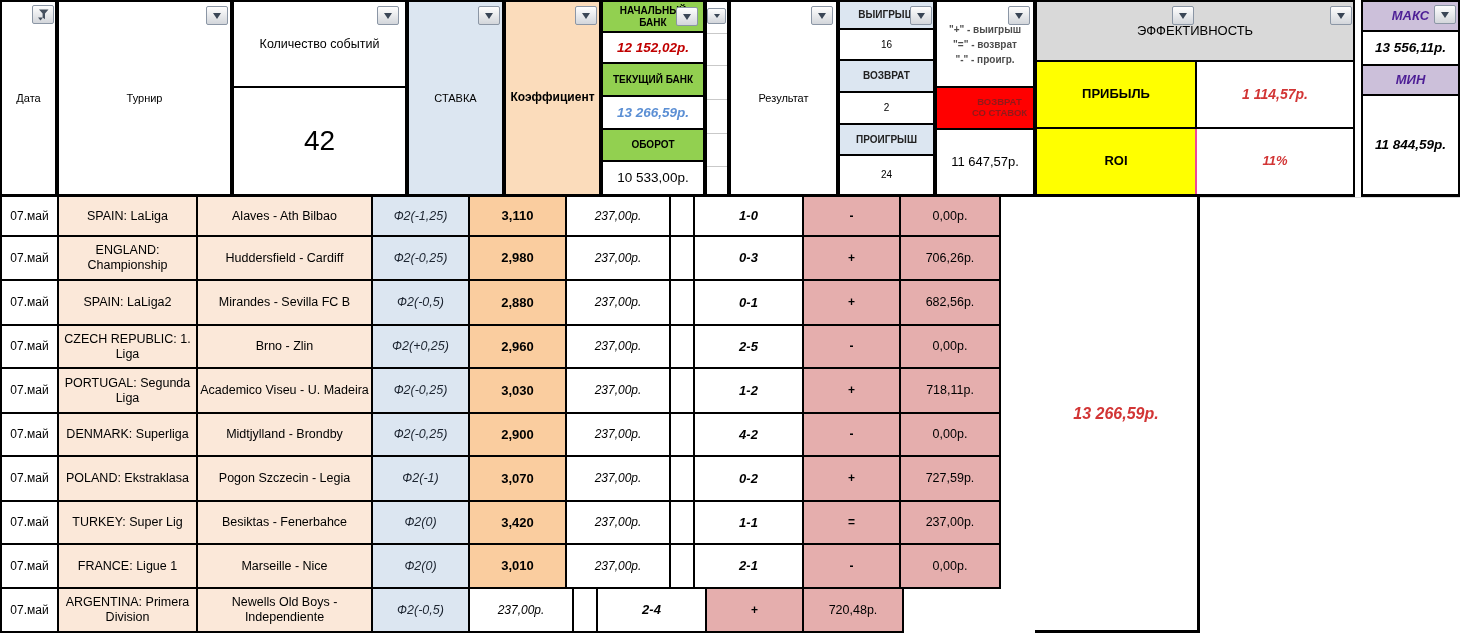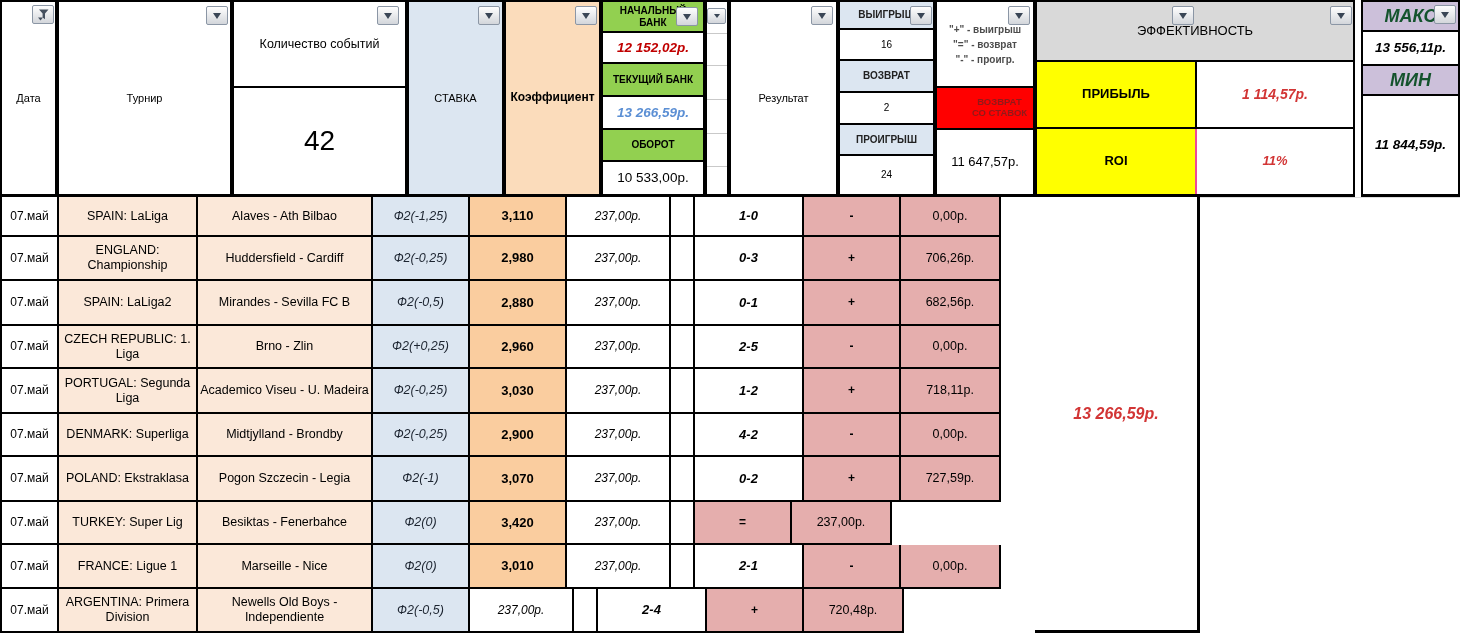--- a/index.html
+++ b/index.html
@@ -36,21 +36,21 @@
   .t-lblue{background:var(--lightblue,#DCE6F1);font-size:10px;font-weight:bold;color:#222;}
   .t-count{font-size:10px;}
   .t-legend{font-size:10px;font-weight:bold;color:#4d4d4d;line-height:1.5;}
   .t-redcell{background:var(--red,#FF0000);color:#8f1a1a;font-weight:bold;font-size:9.5px;}
   .t-sr-val{font-size:13px;}
   .t-eff{background:var(--gray,#D9D9D9);font-size:13px;}
   .t-yellow{background:var(--yellow,#FFFF00);font-size:13px;font-weight:bold;}
   .t-redval{color:var(--red-text2,#D23535);font-weight:bold;font-style:italic;font-size:14px;}
   .t-purple{background:var(--purple,#CCC0DA);}
   .t-bank{font-size:13px;}
-  .t-maxmin{font-size:18px;font-weight:bold;font-style:italic;color:#14532d;}
+  .t-maxmin{font-size:13px;font-weight:bold;font-style:italic;color:#4c1d95;}
   .t-maxminval{font-size:13.5px;font-weight:bold;font-style:italic;}
 
   
   .rows{position:absolute;left:0;top:197px;width:1037px;box-sizing:border-box;
         border-left:2px solid #000;}
   .row{display:flex;box-sizing:border-box;}
   .c{box-sizing:border-box;border-right:2px solid #000;border-bottom:2px solid #000;
      display:flex;align-items:center;justify-content:center;text-align:center;
      line-height:1.2;flex:0 0 auto;overflow:hidden;padding:0 2px;}
   .cd{width:57px;font-size:12px;}
@@ -295,20 +295,21 @@
     </div>
 
     <div class="row" style="height:43px;">
       <div class="c cd">07.май</div>
       <div class="c ct">TURKEY: Super Lig</div>
       <div class="c cm">Besiktas - Fenerbahce</div>
       <div class="c cb">Ф2(0)</div>
       <div class="c ck">3,420</div>
       <div class="c cs">237,00р.</div>
       <div class="c csp"></div>
+      <div class="c cr">1-1</div>
       <div class="c co">=</div>
       <div class="c cw">237,00р.</div>
     </div>
 
     <div class="row" style="height:44px;">
       <div class="c cd">07.май</div>
       <div class="c ct">FRANCE: Ligue 1</div>
       <div class="c cm">Marseille - Nice</div>
       <div class="c cb">Ф2(0)</div>
       <div class="c ck">3,010</div>

